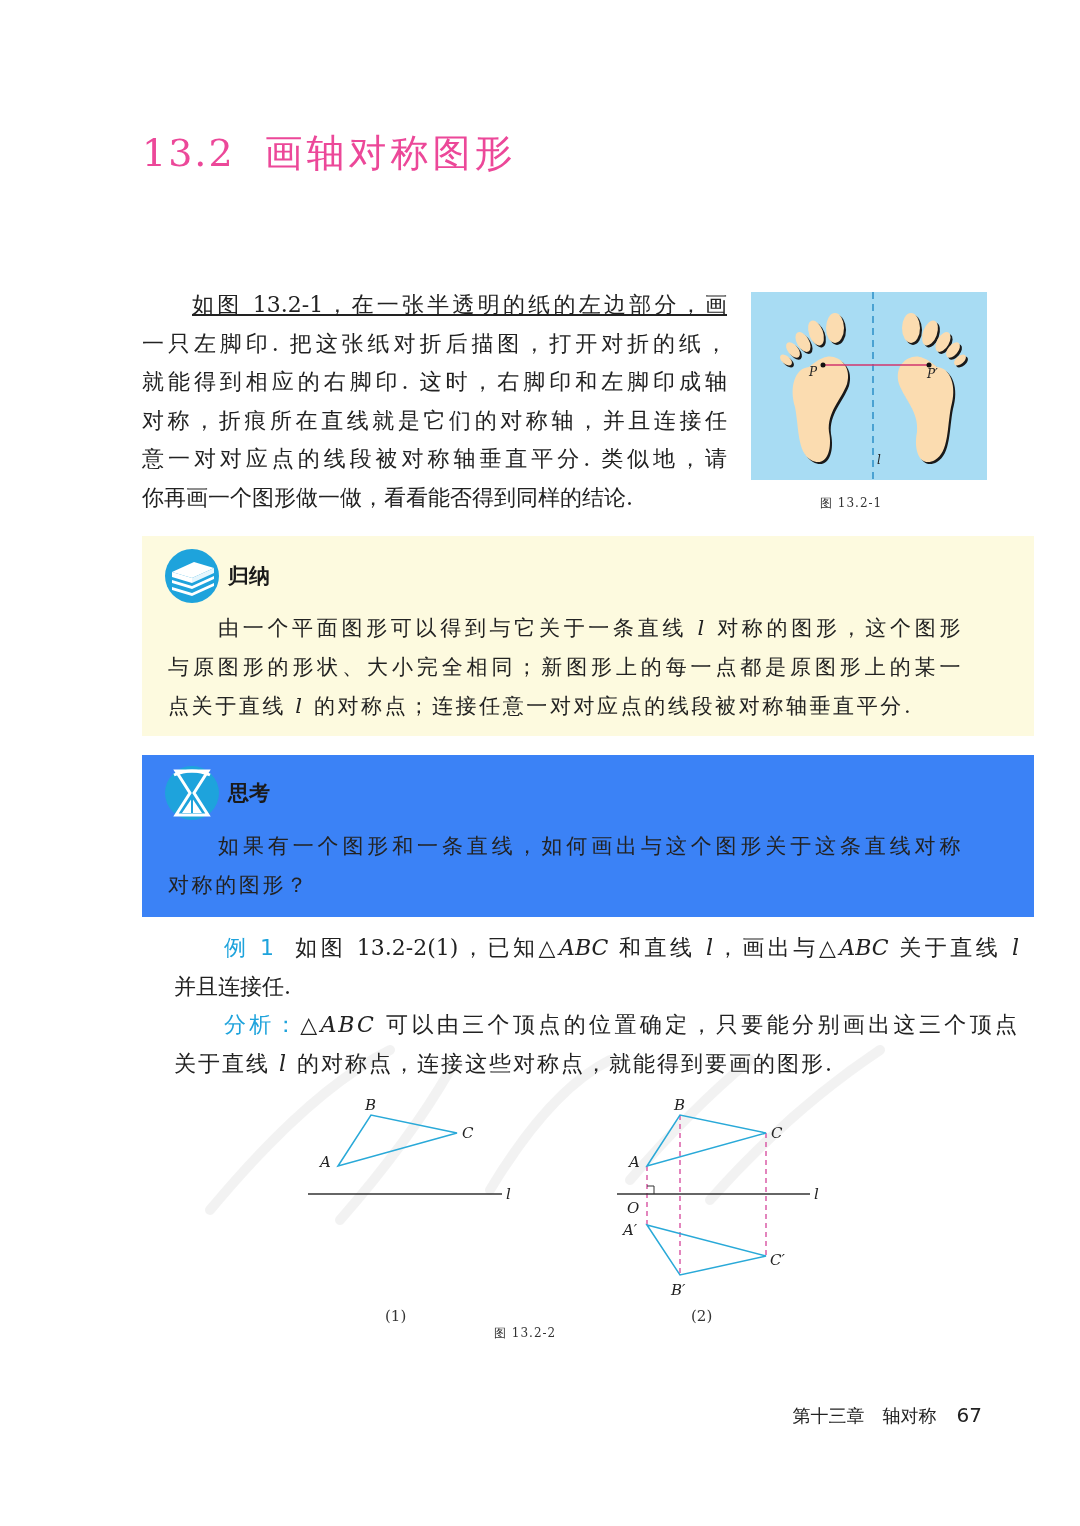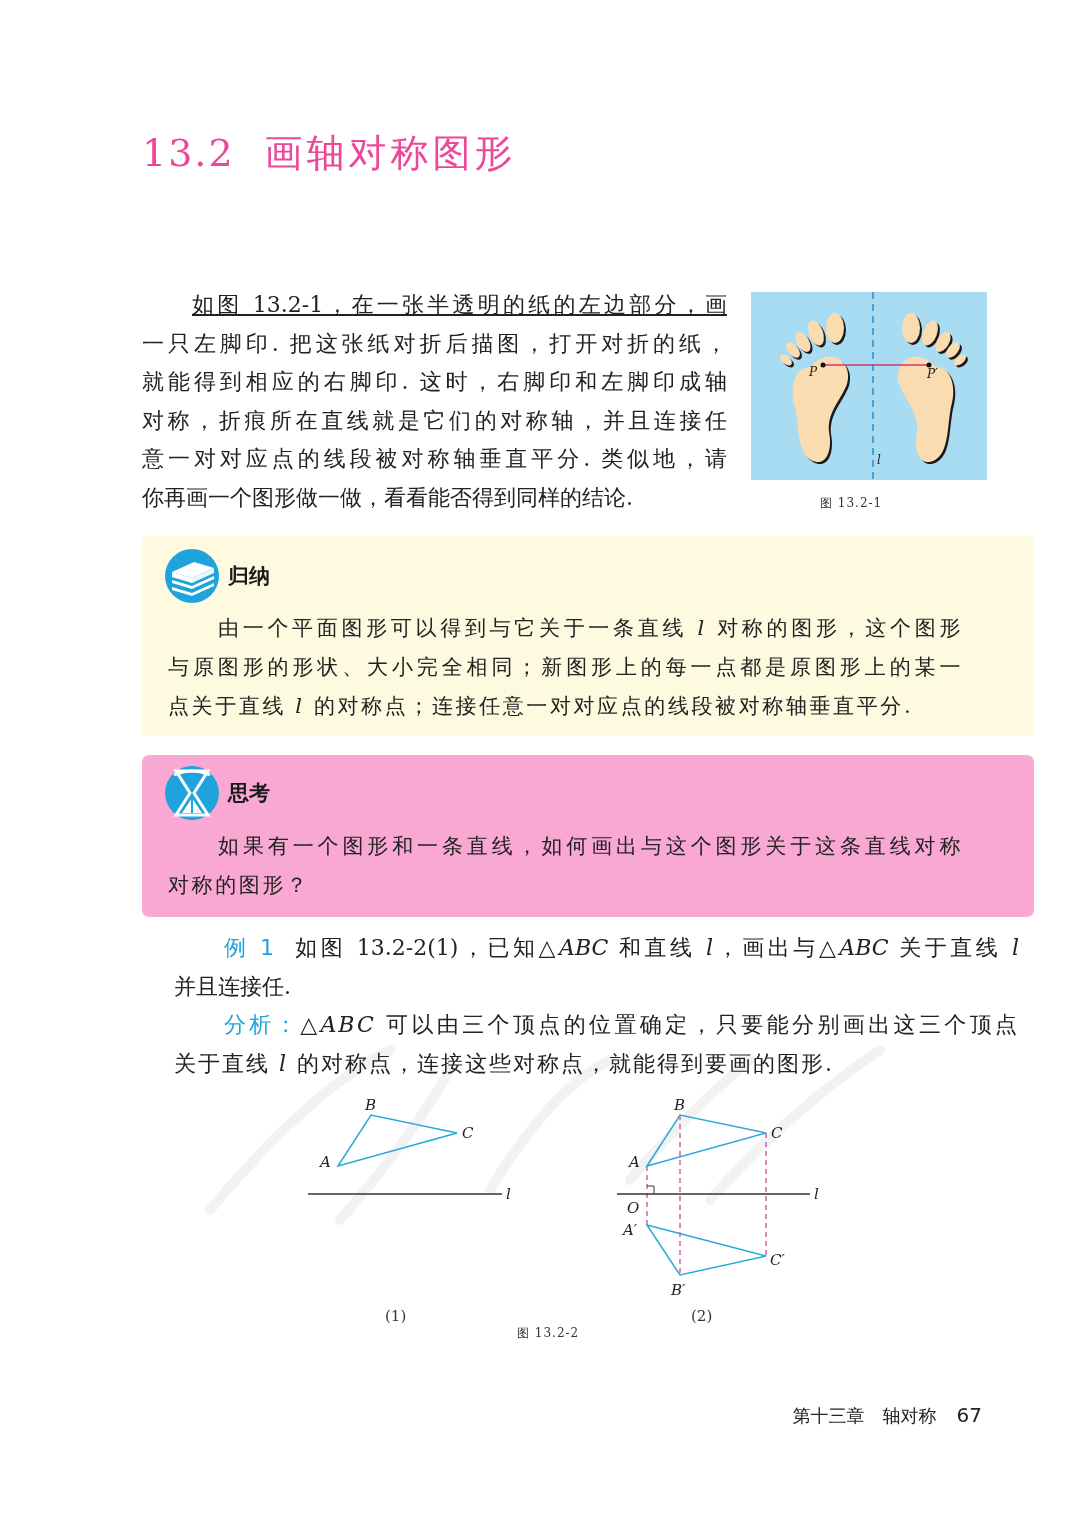--- a/index.html
+++ b/index.html
@@ -30,21 +30,21 @@
   .indent { text-indent: 50px; text-decoration: underline; }
   .feet {
     left: 751px; top: 292px; width: 236px; height: 188px;
     background: #a8dcf3;
   }
   .caption { font-size: 12px; color: #333; letter-spacing: 1px; }
   .box {
     left: 142px; width: 845px; padding-left: 47px;
   }
   .box-yellow { top: 536px; height: 200px; background: #fdfadf; }
-  .box-blue { top: 755px; height: 162px; background: #f9a8d4; border-radius: 7px; }
+  .box-blue { top: 755px; height: 162px; background: #3b82f6; }
   .box-head {
     position: absolute; left: 22px; top: 12px;
     display: flex; align-items: center;
   }
   .box-icon { width: 56px; height: 56px; }
   .box-label {
     font-family: "DejaVu Sans", "Liberation Sans", sans-serif;
     font-weight: bold; font-size: 21px; margin-left: 8px; color: #1a1a1a;
   }
   .box-text {
@@ -216,17 +216,17 @@
     <text x="524" y="109">l</text>
     <text x="337" y="123">O</text>
     <text x="333" y="145">A′</text>
     <text x="480" y="175">C′</text>
     <text x="381" y="205">B′</text>
   </g>
   <g font-family="DejaVu Serif, serif" font-size="15" fill="#333">
     <text x="401" y="231">(2)</text>
   </g>
 </svg>
-<div class="abs caption" style="left:517px; top:1325px;">图 13.2-2</div>
+<div class="abs caption" style="left:494px; top:1325px;">图 13.2-2</div>
 
 <div class="abs footer">
   <span style="margin-left:1px">第十三章</span><span>轴对称</span><span class="page">67</span>
 </div>
 
 </body></html>

